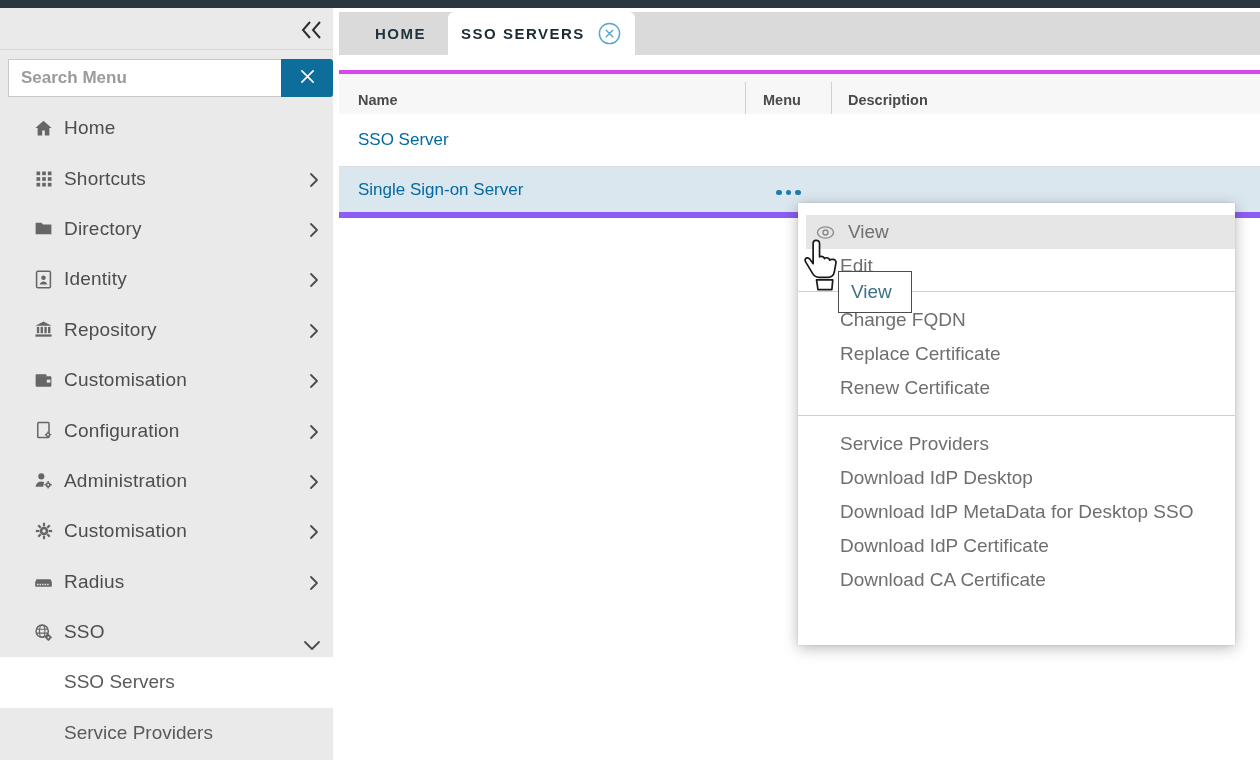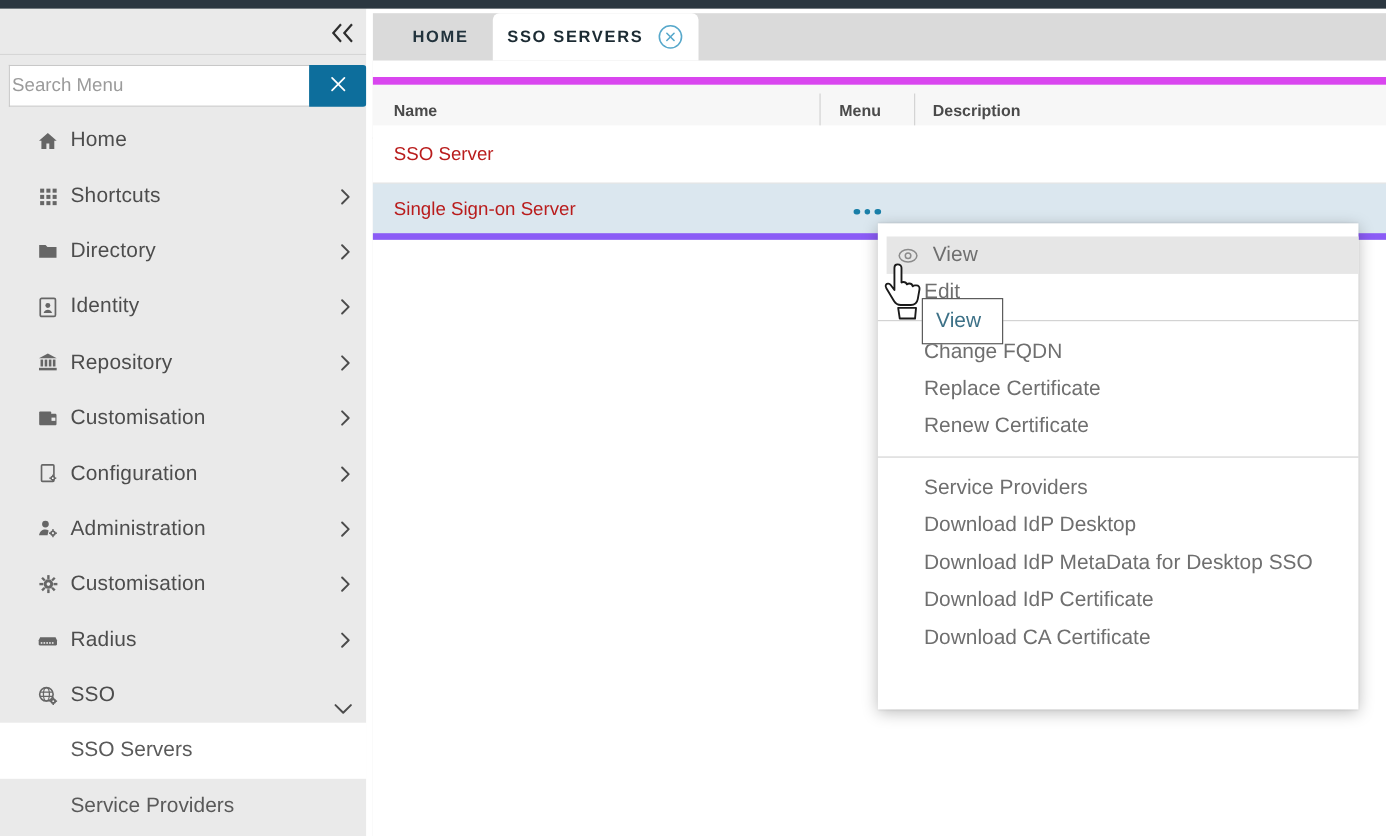--- a/index.html
+++ b/index.html
@@ -12,21 +12,21 @@
   
   .sidebar { position:absolute; left:0; top:8px; width:333px; bottom:0; background:#eaeaea; }
   .gap-strip { position:absolute; left:333px; top:8px; width:6px; bottom:0; background:#fff; }
   .content-border { position:absolute; left:339px; top:55px; bottom:0; width:1px; background:#cccccc; }
 
   .sb-header { height:42px; border-bottom:1px solid #d6d6d6; position:relative; }
   .collapse-btn { position:absolute; right:10px; top:12px; cursor:pointer; }
 
   .sb-search { position:absolute; left:8px; top:51px; width:325px; height:38px; display:flex; }
   .sb-search input { flex:1; border:1px solid #c8c8c8; border-right:none; background:#fff;
-                     font-family:"Liberation Sans",sans-serif; font-size:17px; color:#b91c1c; padding:0 2px; outline:none; }
+                     font-family:"Liberation Sans",sans-serif; font-size:17px; color:#b91c1c; padding:0 12px; outline:none;font-weight:bold; }
   .sb-search input::placeholder { color:#9b9b9b; }
   .search-clear { width:52px; height:38px; background:#0d6e9c; border:none; border-radius:3px;
                   border-top-left-radius:0; border-bottom-left-radius:0; display:flex; align-items:center;
                   justify-content:center; cursor:pointer; }
 
   .sb-nav { position:absolute; top:95px; left:0; right:0; }
   .nav-item { height:50.4px; display:flex; align-items:center; padding-left:33px; position:relative;
               color:#4d4d4d; font-size:19px; font-weight:500; letter-spacing:.2px; cursor:pointer; }
   .nav-icon { width:21px; height:21px; margin-right:10px; display:flex; align-items:center; justify-content:center; flex:0 0 21px; }
   .nav-chev { position:absolute; right:14px; top:50%; margin-top:-8px; }
@@ -40,31 +40,31 @@
 
   .tabbar { position:absolute; left:0; right:0; top:4px; height:43px; background:#dadada; }
   .tab { position:absolute; top:0; height:43px; display:flex; align-items:center; justify-content:center;
          font-size:15px; font-weight:bold; letter-spacing:1.5px; color:#22333d; cursor:pointer; }
   .tab-home { left:14px; width:95px; }
   .tab-active { left:109px; width:187px; background:#fff; border-radius:6px 6px 0 0; gap:12px; color:#1c2b33; }
   .tab-close { display:flex; align-items:center; cursor:pointer; }
 
   
   .thead { position:absolute; left:0; right:0; top:62px; height:56px; background:#f7f7f7;
-           border-top:7px solid #d946ef; border-bottom:1px solid #9f9f9f; }
+           border-top:4px solid #d946ef; border-bottom:1px solid #9f9f9f; }
   .th { position:absolute; top:0; height:100%; display:flex; align-items:center;
         font-size:14.5px; font-weight:bold; color:#4a4a4a; }
   .th-name { left:19px; }
   .th-menu { left:424px; }
   .th-desc { left:509px; }
   .th-divider { position:absolute; top:8px; bottom:8px; width:1px; background:#d0d0d0; }
   .div1 { left:406px; } .div2 { left:492px; }
 
   .trow { position:absolute; left:0; right:0; display:flex; align-items:center; padding-left:19px;
-          font-size:17px; color:#b91c1c; cursor:pointer; }
+          font-size:17px; color:#0369a1; cursor:pointer; }
   .row1 { top:106px; height:53px; background:#fff; border-bottom:1px solid #dcdcdc; }
   .row2 { top:159px; height:51px; background:#dbe7ef; border-bottom:6px solid #8b5cf6; }
 
   .row-dots { position:absolute; left:433px; top:159px; height:51px; display:flex; align-items:center;
               gap:4px; cursor:pointer; padding:0 4px; }
   .row-dots i { width:5.5px; height:5.5px; border-radius:50%; background:#1a7fa8; display:block; }
 
   
   .ctx-menu { position:absolute; left:459px; top:195px; width:437px; background:#fff; z-index:10;
               box-shadow:0 3px 14px rgba(0,0,0,.28), 0 0 2px rgba(0,0,0,.12); padding:12px 0 48px 0; }

